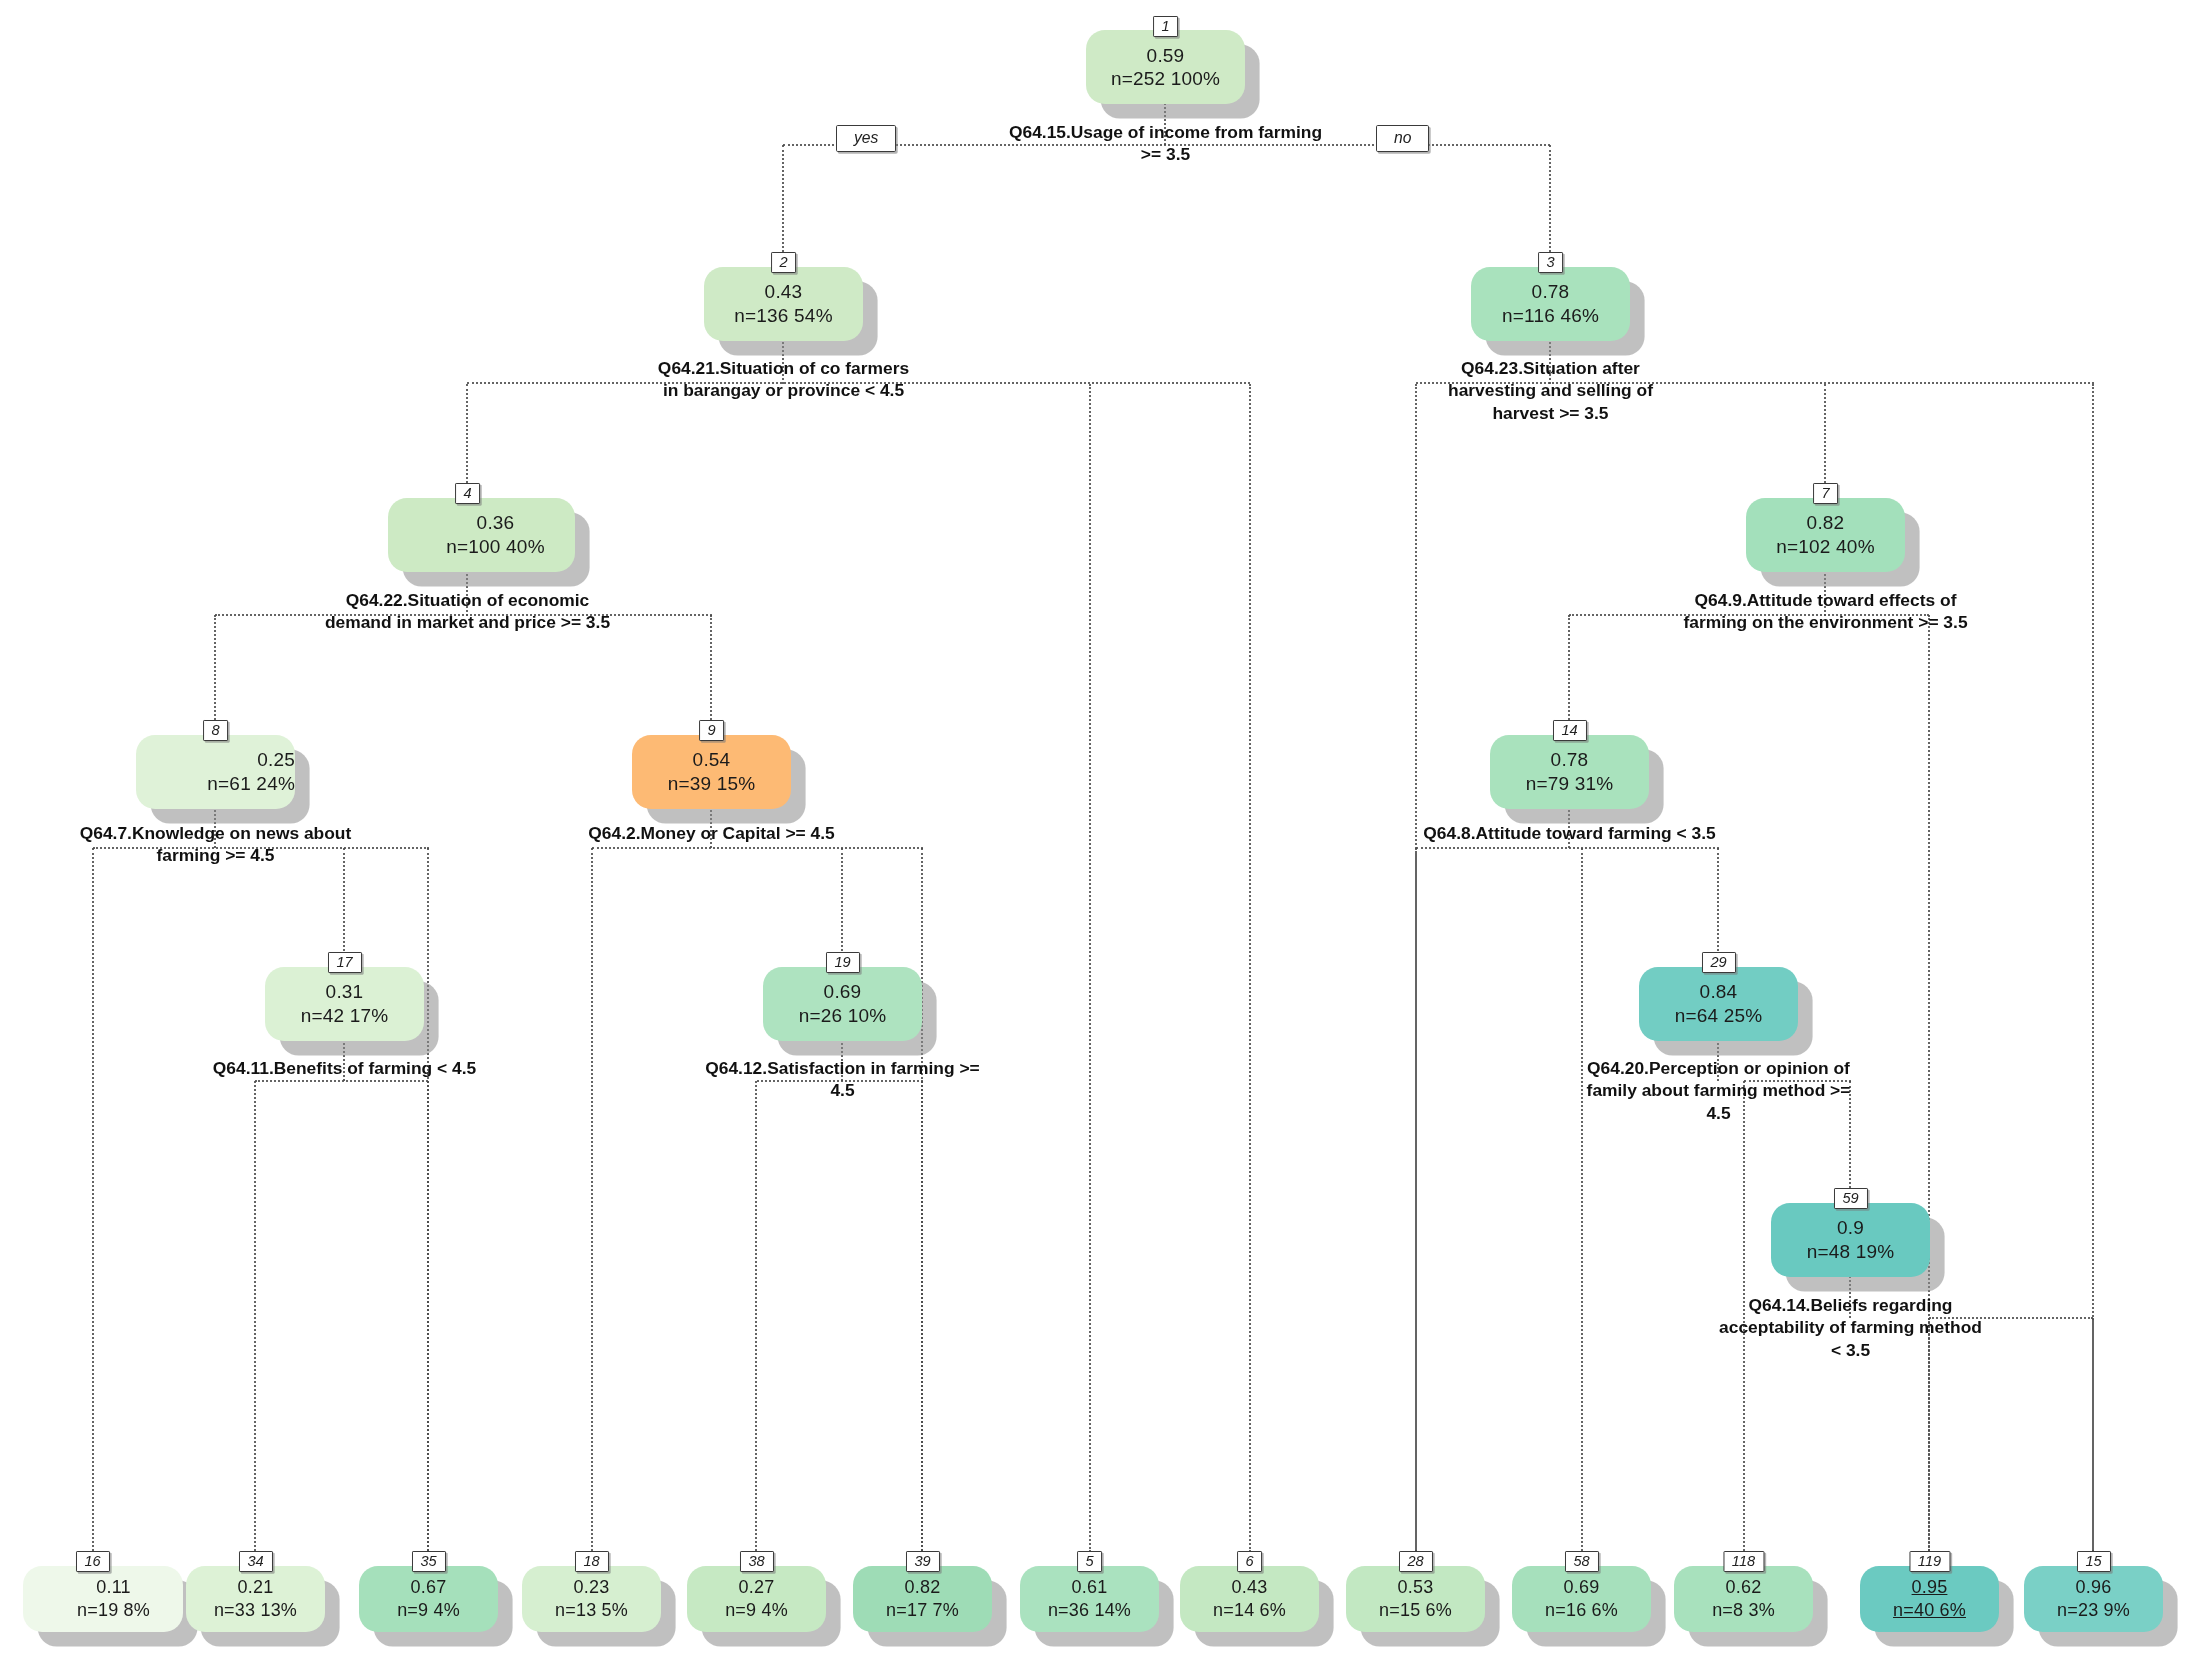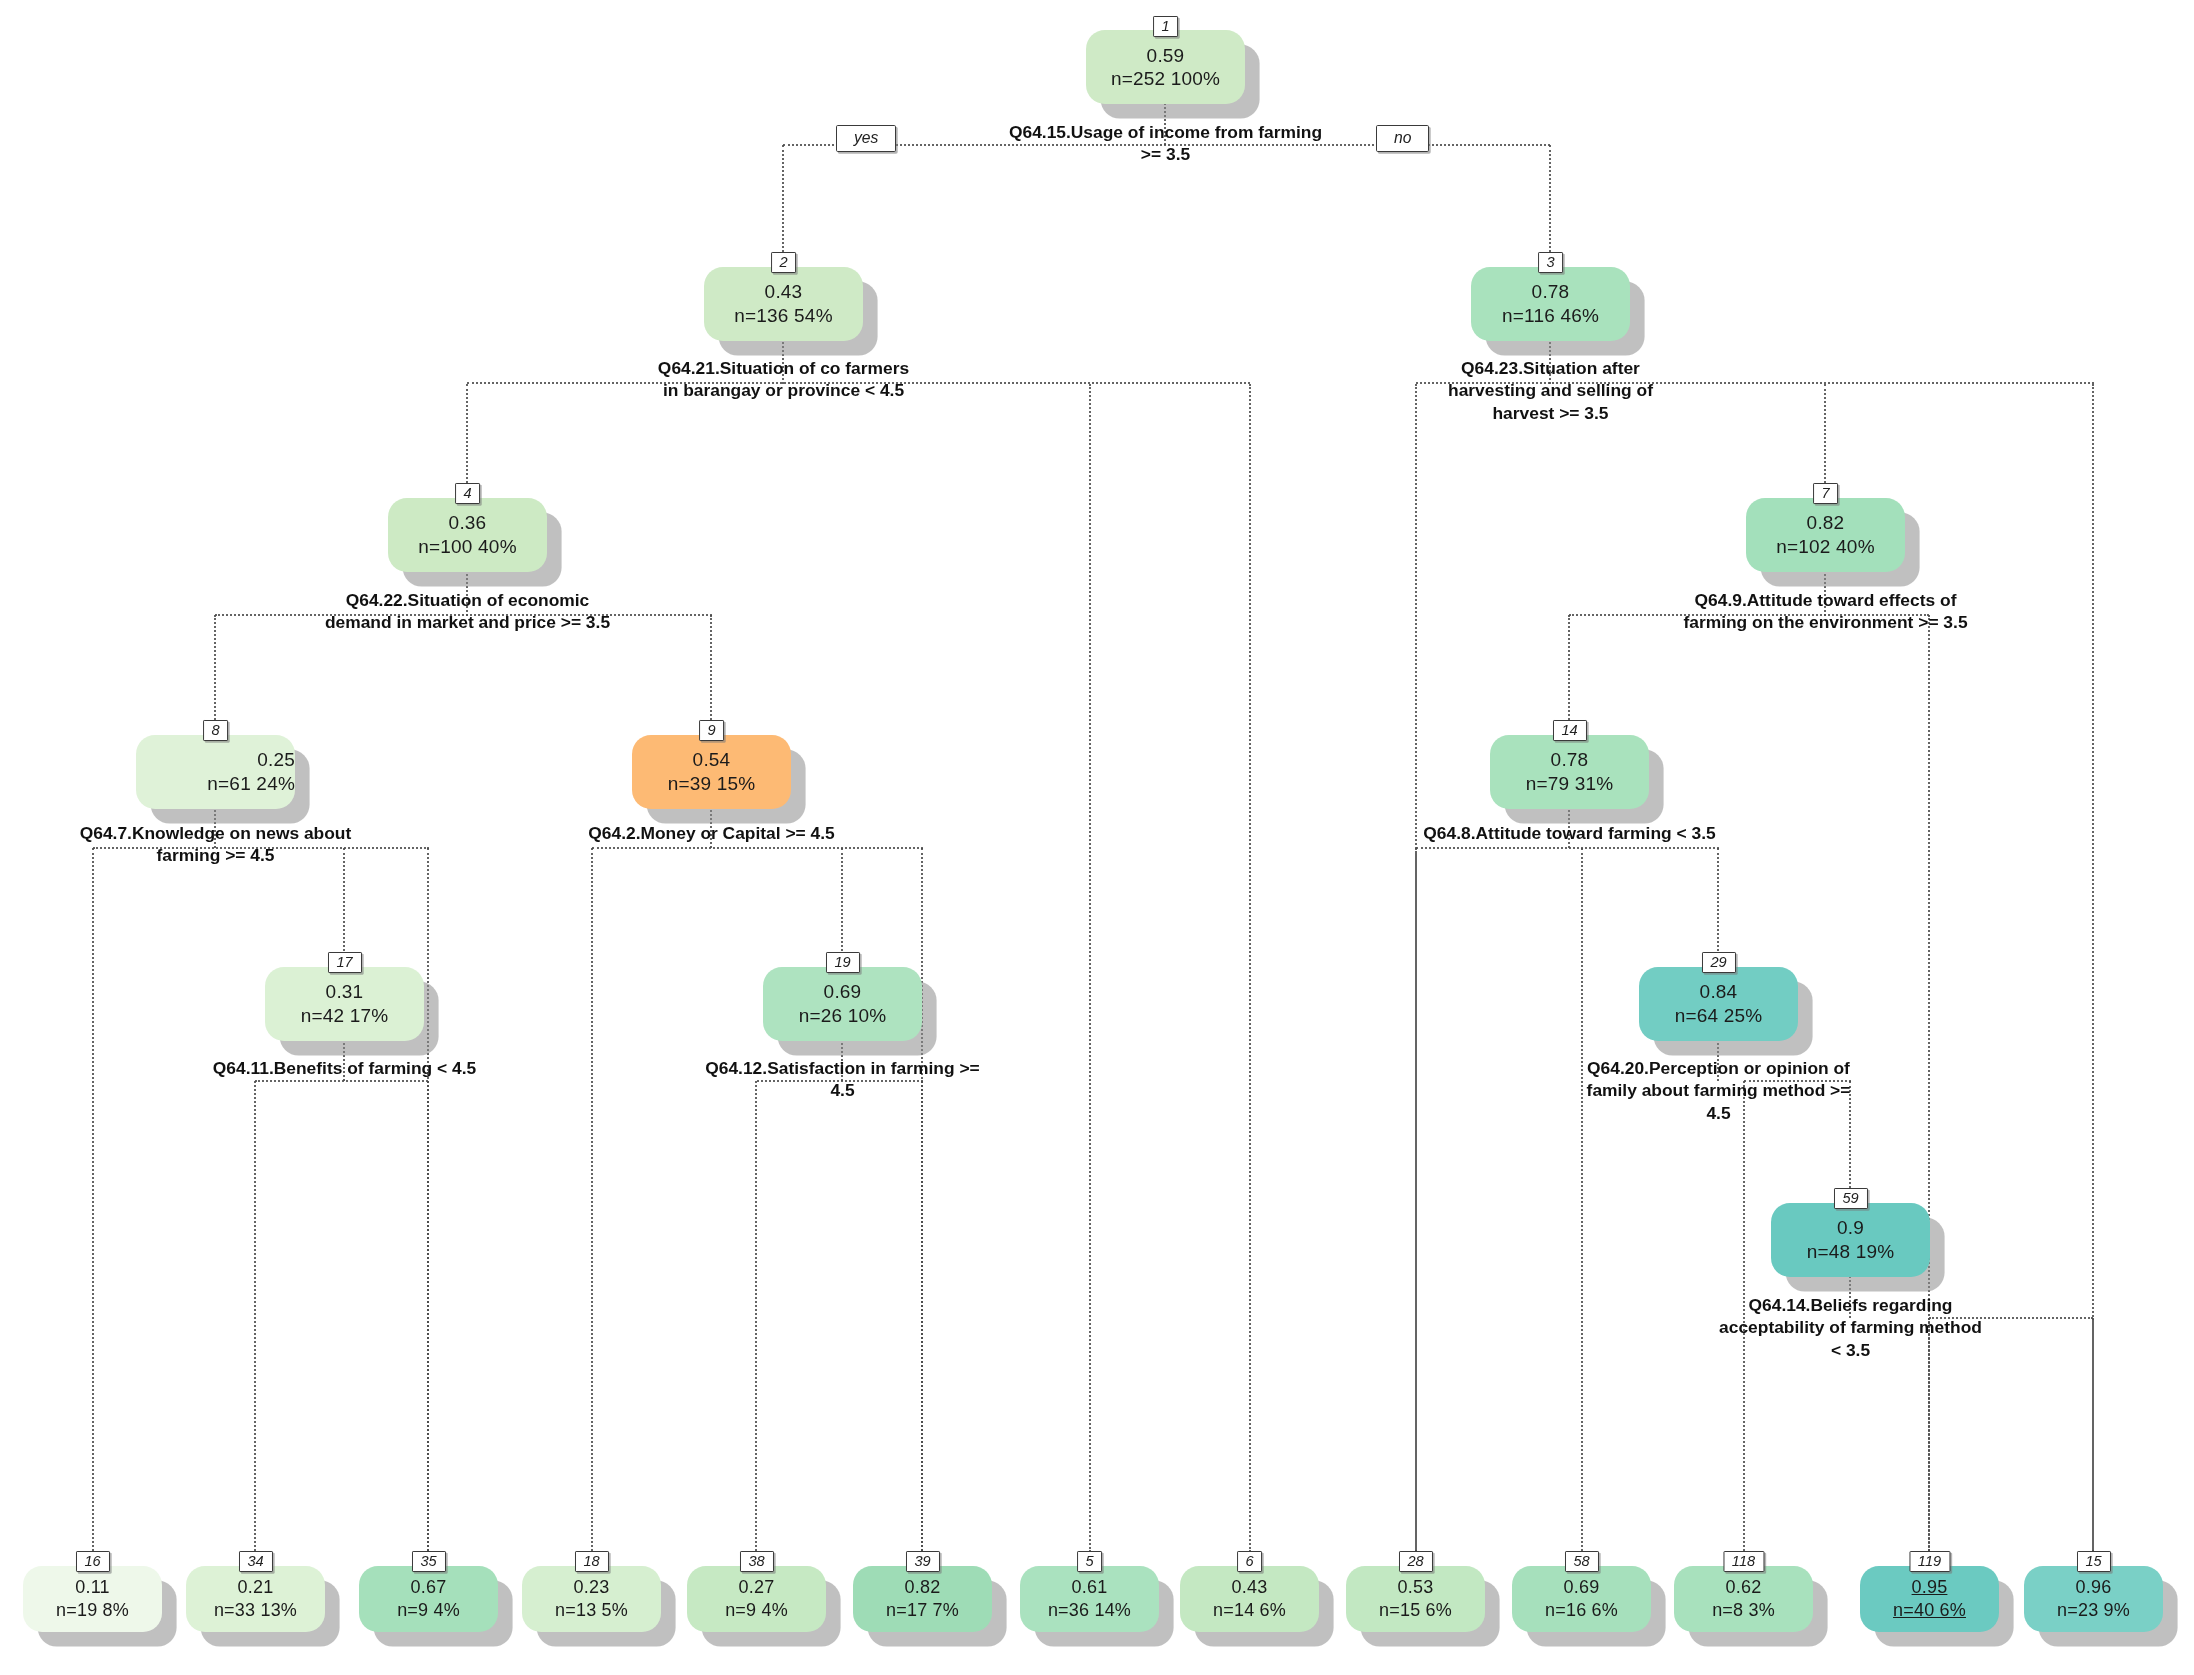--- a/index.html
+++ b/index.html
@@ -136,21 +136,21 @@
       <div class="node inner" style="left: 1471px; top: 252px; width: 159px;">
         <div class="badge">3</div>
         <div class="box" style="background: rgb(169, 226, 189);">
           <div class="val">0.78</div>
           <div class="cnt">n=116  46%</div>
         </div>
         <div class="split" style="top: 105px; width: 264px;">Q64.23.Situation after harvesting and selling of harvest &gt;= 3.5</div>
       </div>
       <div class="node inner" style="left: 388px; top: 483px; width: 159px;">
         <div class="badge">4</div>
-        <div class="box" style="background: rgb(205, 234, 196);">
+        <div class="box" style="background: rgb(205, 234, 196); padding-left: 28px;">
           <div class="val">0.36</div>
           <div class="cnt">n=100  40%</div>
         </div>
         <div class="split" style="top: 106px; width: 315px;">Q64.22.Situation of economic demand in market and price &gt;= 3.5</div>
       </div>
       <div class="node inner" style="left: 1746px; top: 483px; width: 159px;">
         <div class="badge">7</div>
         <div class="box" style="background: rgb(163, 224, 187);">
           <div class="val">0.82</div>
           <div class="cnt">n=102  40%</div>
@@ -208,21 +208,21 @@
       <div class="node inner" style="left: 1771px; top: 1188px; width: 159px;">
         <div class="badge">59</div>
         <div class="box" style="background: rgb(105, 201, 192);">
           <div class="val">0.9</div>
           <div class="cnt">n=48  19%</div>
         </div>
         <div class="split" style="top: 106px; width: 270px;">Q64.14.Beliefs regarding acceptability of farming method &lt; 3.5</div>
       </div>
       <div class="node leaf" style="left: 23px; top: 1551px; width: 139px;">
         <div class="badge">16</div>
-        <div class="box" style="background: rgb(238, 248, 234);">
+        <div class="box" style="background: rgb(238, 248, 234); padding-left: 21px;">
           <div class="val">0.11</div>
           <div class="cnt">n=19  8%</div>
         </div>
       </div>
       <div class="node leaf" style="left: 186px; top: 1551px; width: 139px;">
         <div class="badge">34</div>
         <div class="box" style="background: rgb(221, 242, 214);">
           <div class="val">0.21</div>
           <div class="cnt">n=33  13%</div>
         </div>

